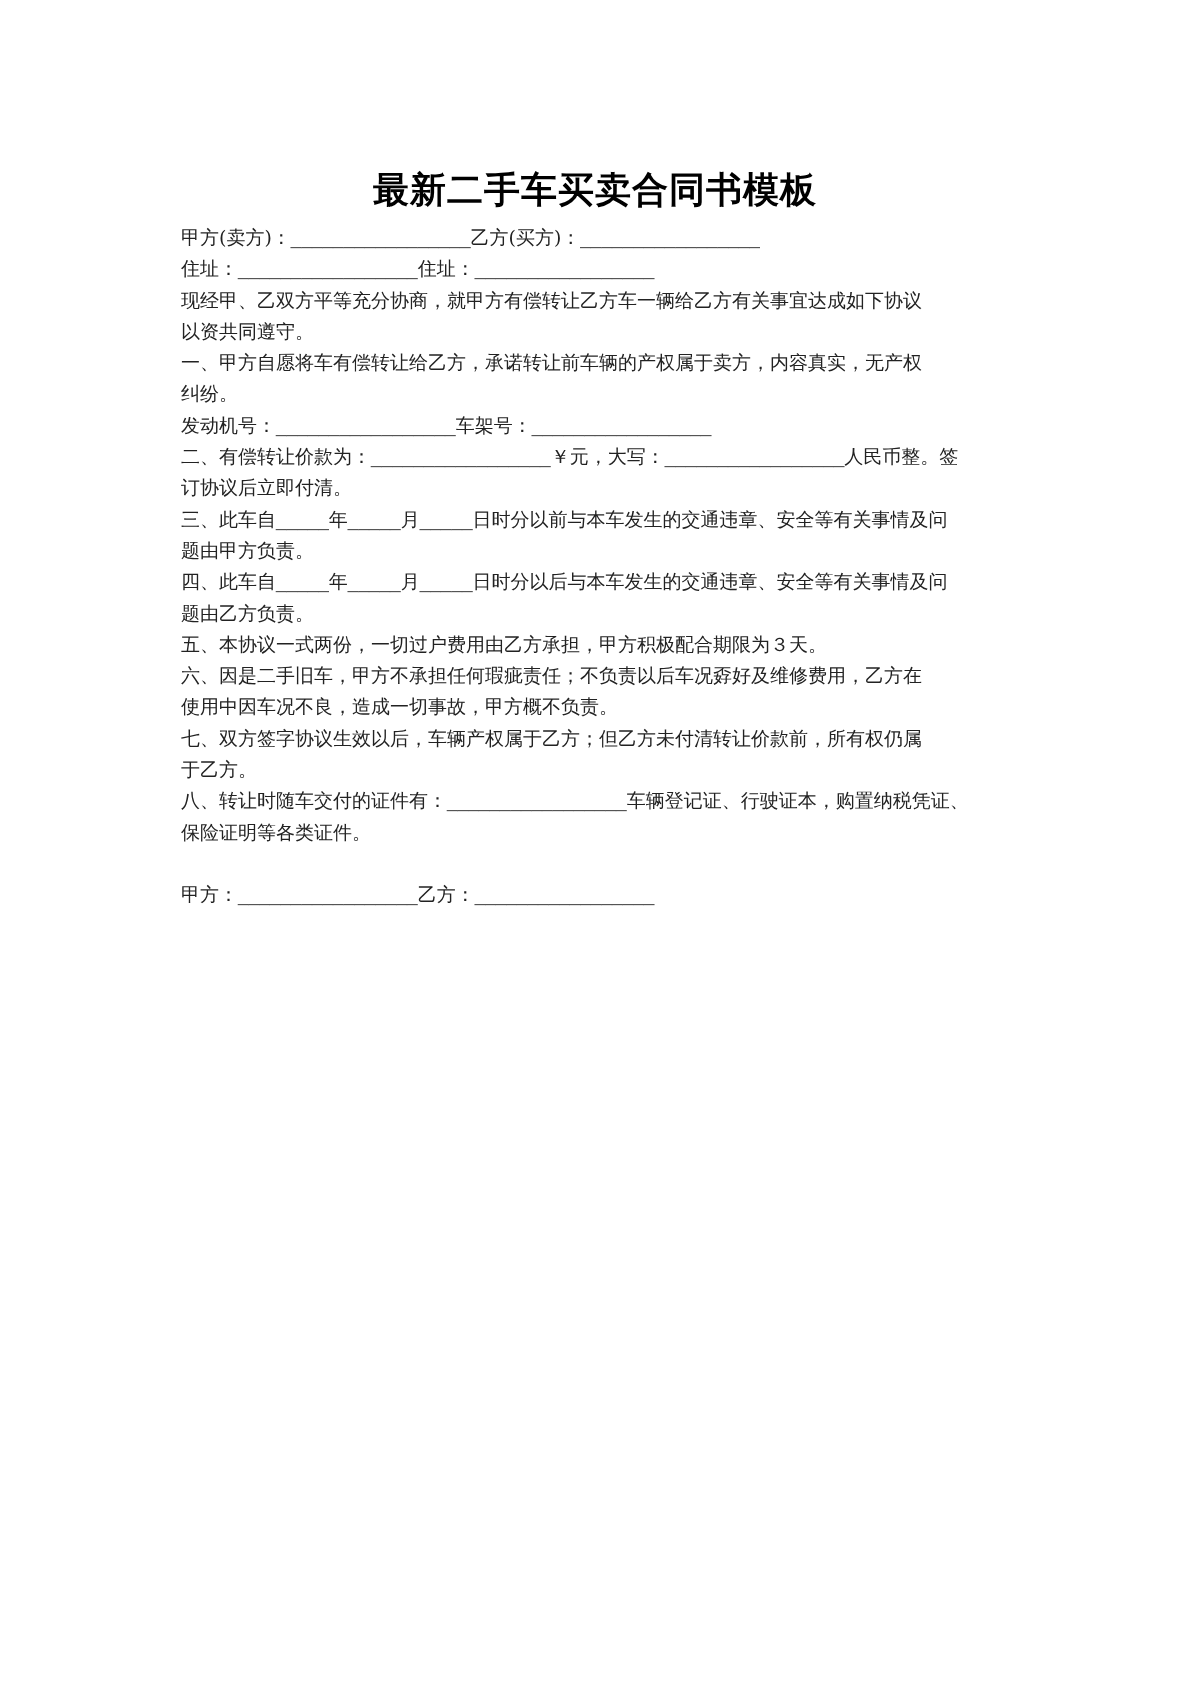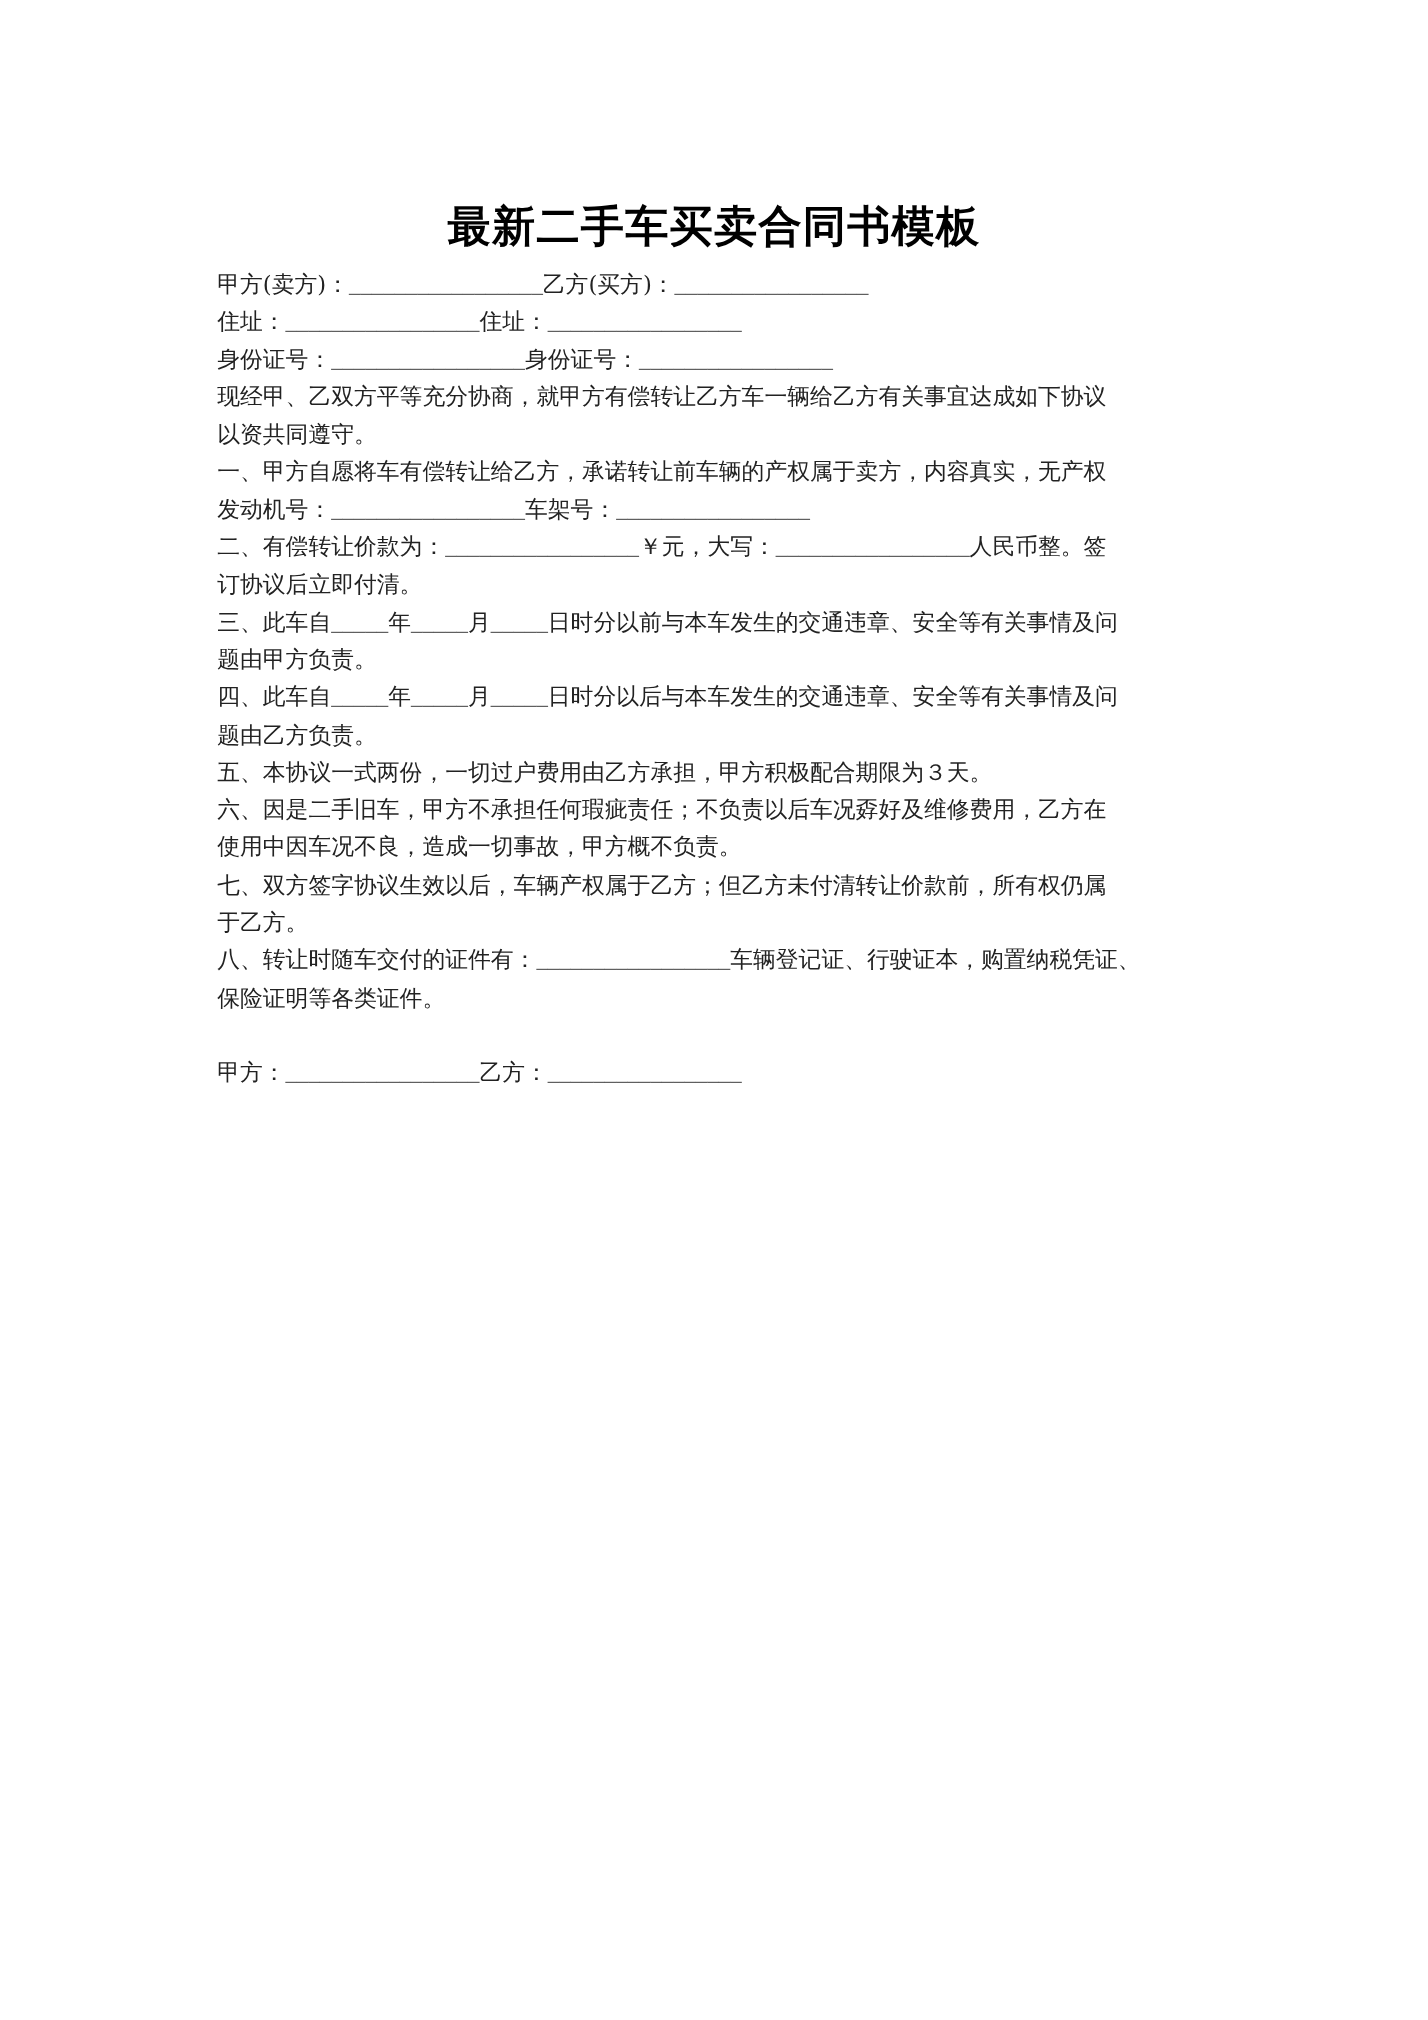--- a/index.html
+++ b/index.html
@@ -11,44 +11,42 @@
     position: absolute; top: 166px; left: 0; width: 1190px; text-align: center;
     font-family: "DejaVu Serif", "Liberation Serif", serif;
     font-weight: bold; font-size: 36px; line-height: 46px; color: #000; letter-spacing: 1px;
   }
   .body {
     position: absolute; top: 222px; left: 181px; width: 840px;
     font-family: "DejaVu Serif", "Liberation Serif", serif;
     font-size: 19px; line-height: 31.3px; color: #222;
   }
   .line { white-space: nowrap; height: 31.3px; }
-  .blank { font-family: Liberation Serif, serif; color: #555; letter-spacing: 0; }
+  .blank { font-family: Liberation Sans, sans-serif; color: #555; letter-spacing: 0; }
   .gap { height: 31.3px; }
 </style>
 </head>
 <body>
 
 <div class="page">
   <div class="title">最新二手车买卖合同书模板</div>
 
   <div class="body">
     <div class="line">
       <span>甲方(卖方)：</span><span class="blank">_________________</span><span>乙方(买方)：</span><span class="blank">_________________</span>
     </div>
     <div class="line">
       <span>住址：</span><span class="blank">_________________</span><span>住址：</span><span class="blank">_________________</span>
     </div>
-    <div class="line">
-      <span>身份证号：</span><span class="blank">_________________</span><span>身份证号：</span><span class="blank">_________________</span>
-    </div>
 
     <div class="line">现经甲、乙双方平等充分协商，就甲方有偿转让乙方车一辆给乙方有关事宜达成如下协议</div>
     <div class="line">以资共同遵守。</div>
 
     <div class="line">一、甲方自愿将车有偿转让给乙方，承诺转让前车辆的产权属于卖方，内容真实，无产权</div>
+    <div class="line">纠纷。</div>
 
     <div class="line">
       <span>发动机号：</span><span class="blank">_________________</span><span>车架号：</span><span class="blank">_________________</span>
     </div>
 
     <div class="line">
       <span>二、有偿转让价款为：</span><span class="blank">_________________</span><span>￥元，大写：</span><span class="blank">_________________</span><span>人民币整。签</span>
     </div>
     <div class="line">订协议后立即付清。</div>
 

